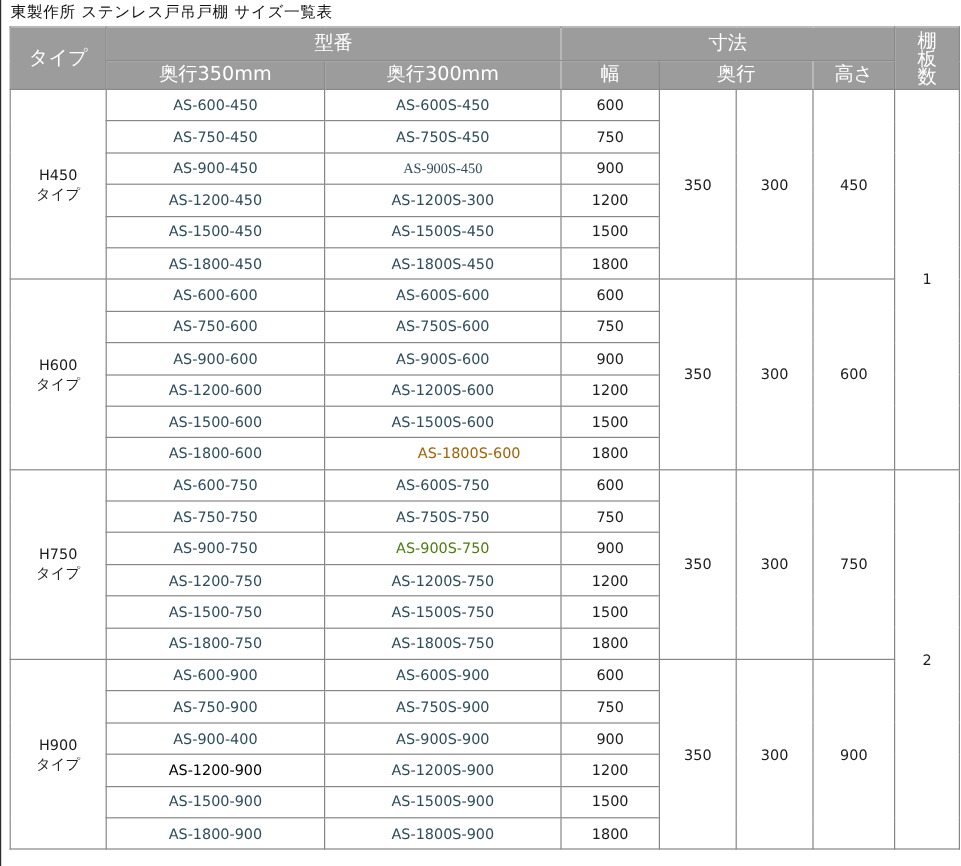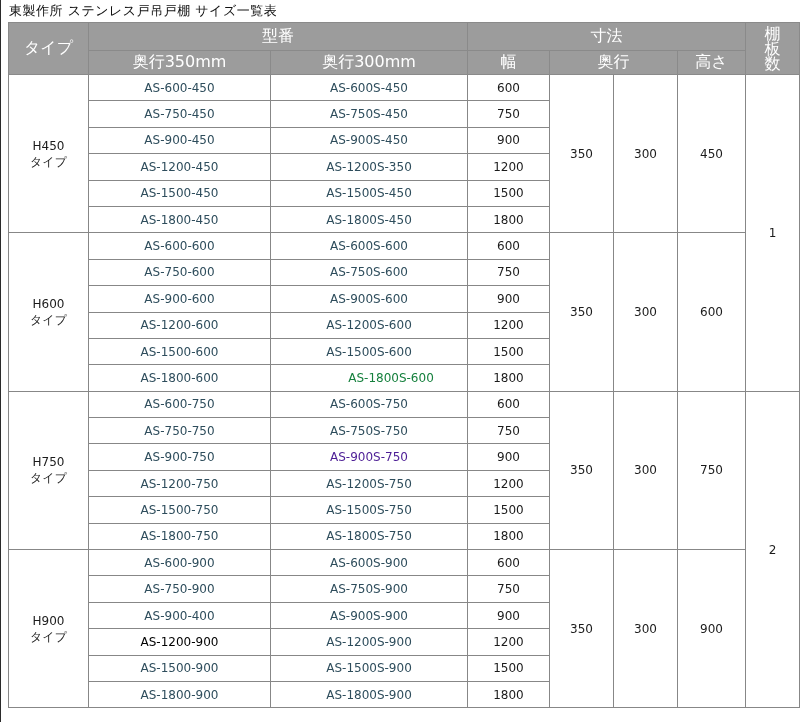--- a/index.html
+++ b/index.html
@@ -99,26 +99,26 @@
           <td class="num-cell" rowspan="6">450</td>
           <td class="num-cell" rowspan="12">1</td>
         </tr>
         <tr class="body-row">
           <td class="model-cell" style="color: rgb(46, 77, 92);">AS-750-450</td>
           <td class="model-cell" style="color: rgb(46, 77, 92);">AS-750S-450</td>
           <td class="num-cell">750</td>
         </tr>
         <tr class="body-row">
           <td class="model-cell" style="color: rgb(46, 77, 92);">AS-900-450</td>
-          <td class="model-cell" style="color: rgb(46, 77, 92);">AS-900S-450</td>
+          <td class="model-cell" style="color: rgb(46, 77, 92); font-family: Liberation Serif, serif;">AS-900S-450</td>
           <td class="num-cell">900</td>
         </tr>
         <tr class="body-row">
           <td class="model-cell" style="color: rgb(46, 77, 92);">AS-1200-450</td>
-          <td class="model-cell" style="color: rgb(46, 77, 92);">AS-1200S-350</td>
+          <td class="model-cell" style="color: rgb(46, 77, 92);">AS-1200S-300</td>
           <td class="num-cell">1200</td>
         </tr>
         <tr class="body-row">
           <td class="model-cell" style="color: rgb(46, 77, 92);">AS-1500-450</td>
           <td class="model-cell" style="color: rgb(46, 77, 92);">AS-1500S-450</td>
           <td class="num-cell">1500</td>
         </tr>
         <tr class="body-row">
           <td class="model-cell" style="color: rgb(46, 77, 92);">AS-1800-450</td>
           <td class="model-cell" style="color: rgb(46, 77, 92);">AS-1800S-450</td>
@@ -151,21 +151,21 @@
           <td class="model-cell" style="color: rgb(46, 77, 92);">AS-1200S-600</td>
           <td class="num-cell">1200</td>
         </tr>
         <tr class="body-row">
           <td class="model-cell" style="color: rgb(46, 77, 92);">AS-1500-600</td>
           <td class="model-cell" style="color: rgb(46, 77, 92);">AS-1500S-600</td>
           <td class="num-cell">1500</td>
         </tr>
         <tr class="body-row">
           <td class="model-cell" style="color: rgb(46, 77, 92);">AS-1800-600</td>
-          <td class="model-cell" style="color: #15803d; padding-left: 44px;">AS-1800S-600</td>
+          <td class="model-cell" style="color: #a16207; padding-left: 44px;">AS-1800S-600</td>
           <td class="num-cell">1800</td>
         </tr>
         <tr class="body-row">
           <td class="type-cell" rowspan="6">
             <div>H750</div>
             <div>タイプ</div>
           </td>
           <td class="model-cell" style="color: rgb(46, 77, 92);">AS-600-750</td>
           <td class="model-cell" style="color: rgb(46, 77, 92);">AS-600S-750</td>
           <td class="num-cell">600</td>
@@ -174,21 +174,21 @@
           <td class="num-cell" rowspan="6">750</td>
           <td class="num-cell" rowspan="12">2</td>
         </tr>
         <tr class="body-row">
           <td class="model-cell" style="color: rgb(46, 77, 92);">AS-750-750</td>
           <td class="model-cell" style="color: rgb(46, 77, 92);">AS-750S-750</td>
           <td class="num-cell">750</td>
         </tr>
         <tr class="body-row">
           <td class="model-cell" style="color: rgb(46, 77, 92);">AS-900-750</td>
-          <td class="model-cell" style="color: #4c1d95; margin-left: 41px;">AS-900S-750</td>
+          <td class="model-cell" style="color: #4d7c0f; margin-left: 41px;">AS-900S-750</td>
           <td class="num-cell">900</td>
         </tr>
         <tr class="body-row">
           <td class="model-cell" style="color: rgb(46, 77, 92); margin-top: 40px;">AS-1200-750</td>
           <td class="model-cell" style="color: rgb(46, 77, 92);">AS-1200S-750</td>
           <td class="num-cell">1200</td>
         </tr>
         <tr class="body-row">
           <td class="model-cell" style="color: rgb(46, 77, 92);">AS-1500-750</td>
           <td class="model-cell" style="color: rgb(46, 77, 92);">AS-1500S-750</td>

